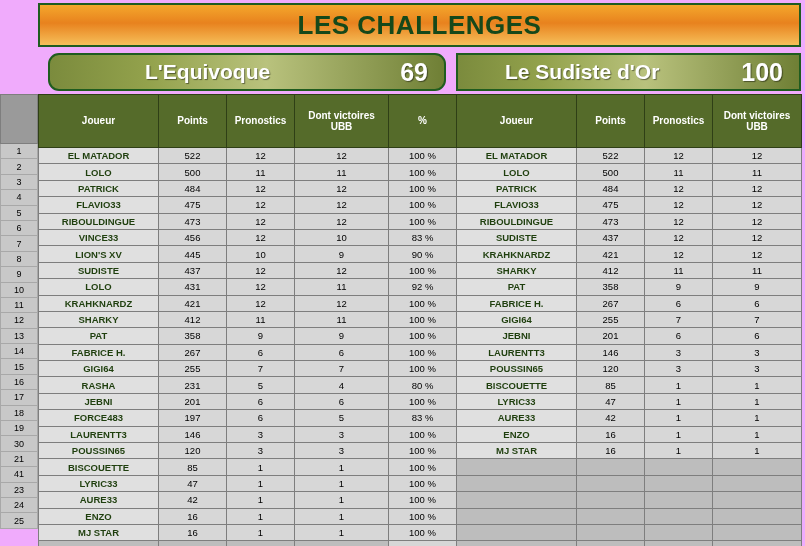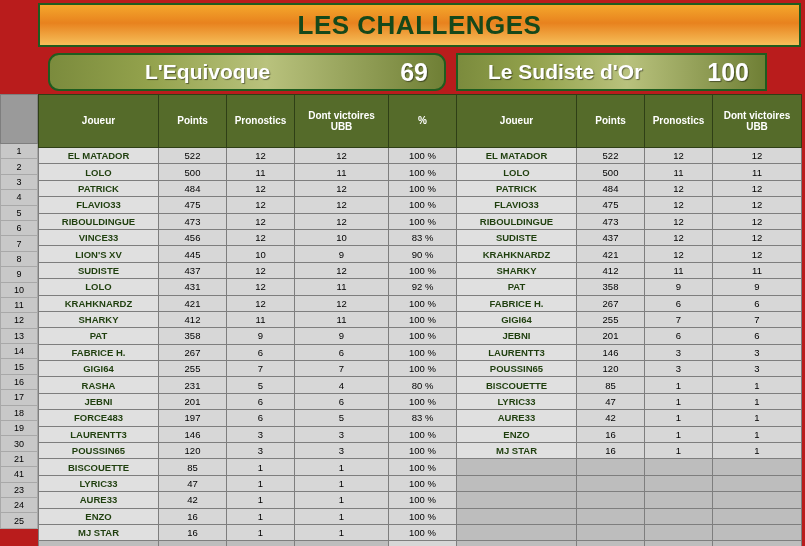--- a/index.html
+++ b/index.html
@@ -11,21 +11,21 @@
     width: 805px;
     height: 546px;
     font-family: "Liberation Sans", sans-serif;
     overflow: hidden;
   }
   .page {
     position: relative;
     width: 805px;
     height: 546px;
     box-sizing: border-box;
-    background: #b91c1c;
+    background: #f0abfc;
   }
 
   
   .title-banner {
     position: absolute;
     left: 38px;
     top: 3px;
     width: 763px;
     height: 44px;
     border: 2px solid #1f5c1f;
@@ -49,21 +49,21 @@
     height: 38px;
     border: 2px solid #1f5c1f;
     box-sizing: border-box;
     background: linear-gradient(to right, #7b8b3d 0%, #93a24c 25%, #b9c27d 55%, #6f7f35 100%);
     display: flex;
     align-items: center;
     justify-content: center;
     padding: 0 10px;
   }
   .sub-banner.left { left: 48px; width: 398px; border-radius: 11px; }
-  .sub-banner.right { left: 456px; width: 311px; }
+  .sub-banner.right { left: 456px; width: 345px; }
   .sub-banner .name {
     flex: 1;
     text-align: center;
     font-size: 21px;
     font-weight: bold;
     color: #ffffff;
     text-shadow: 1px 1px 1px rgba(0,0,0,.45);
   }
   .sub-banner .score {
     font-size: 25px;

